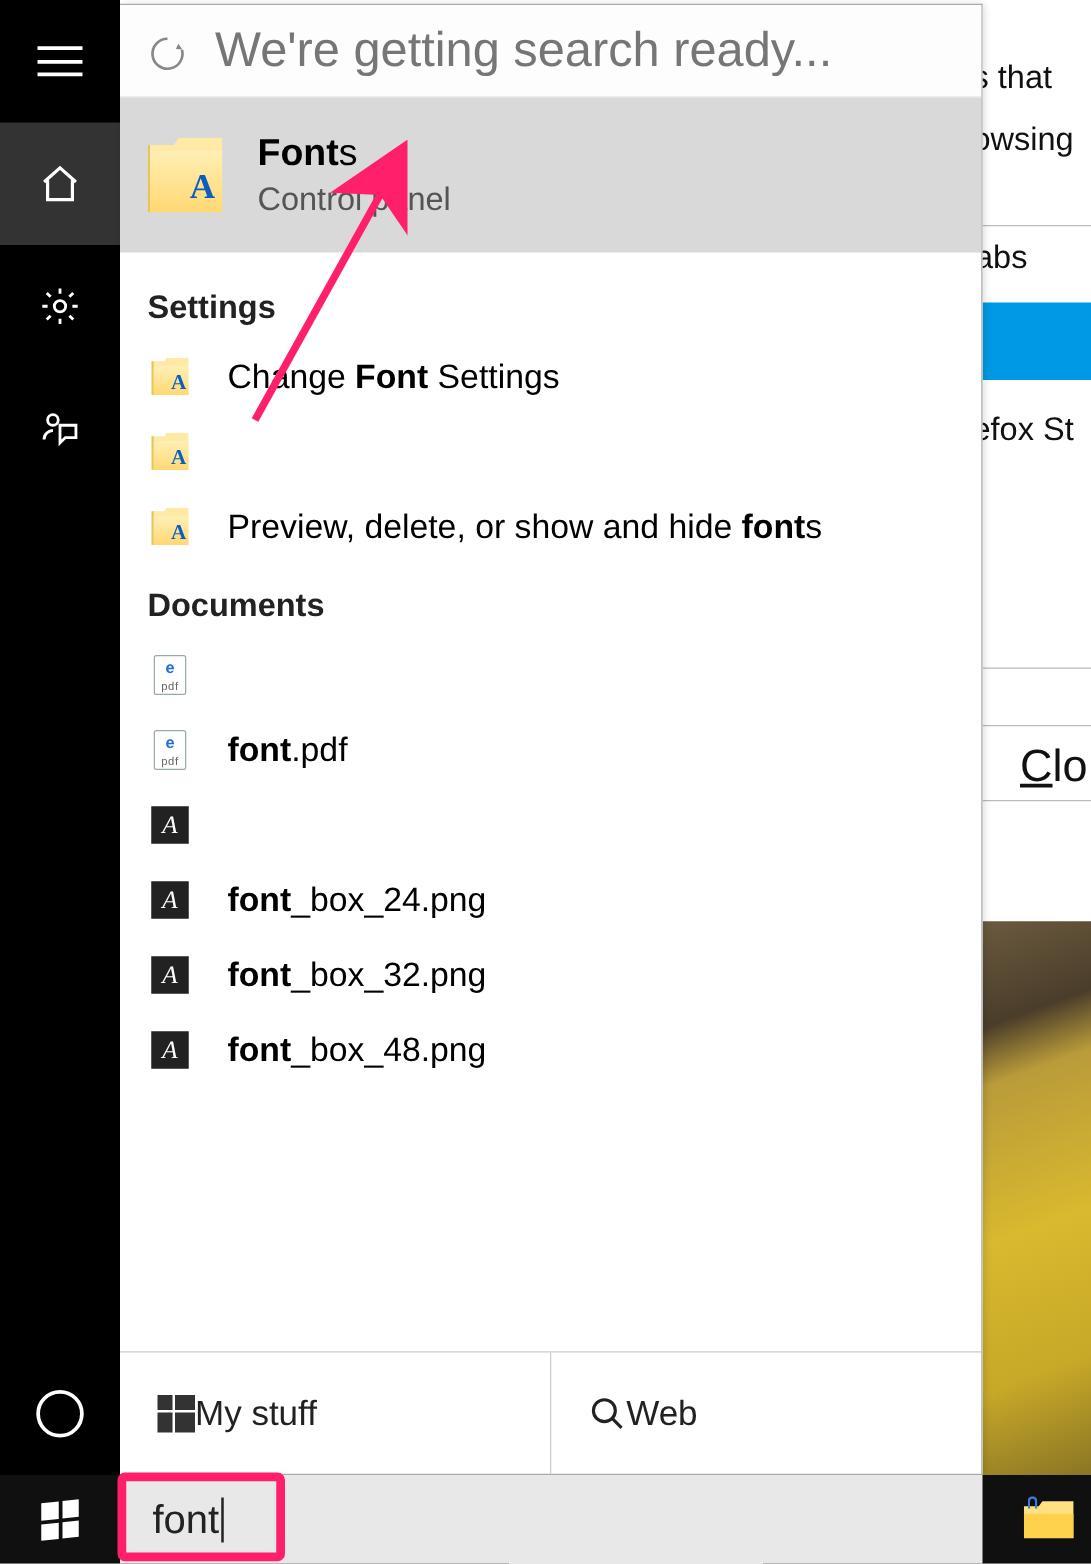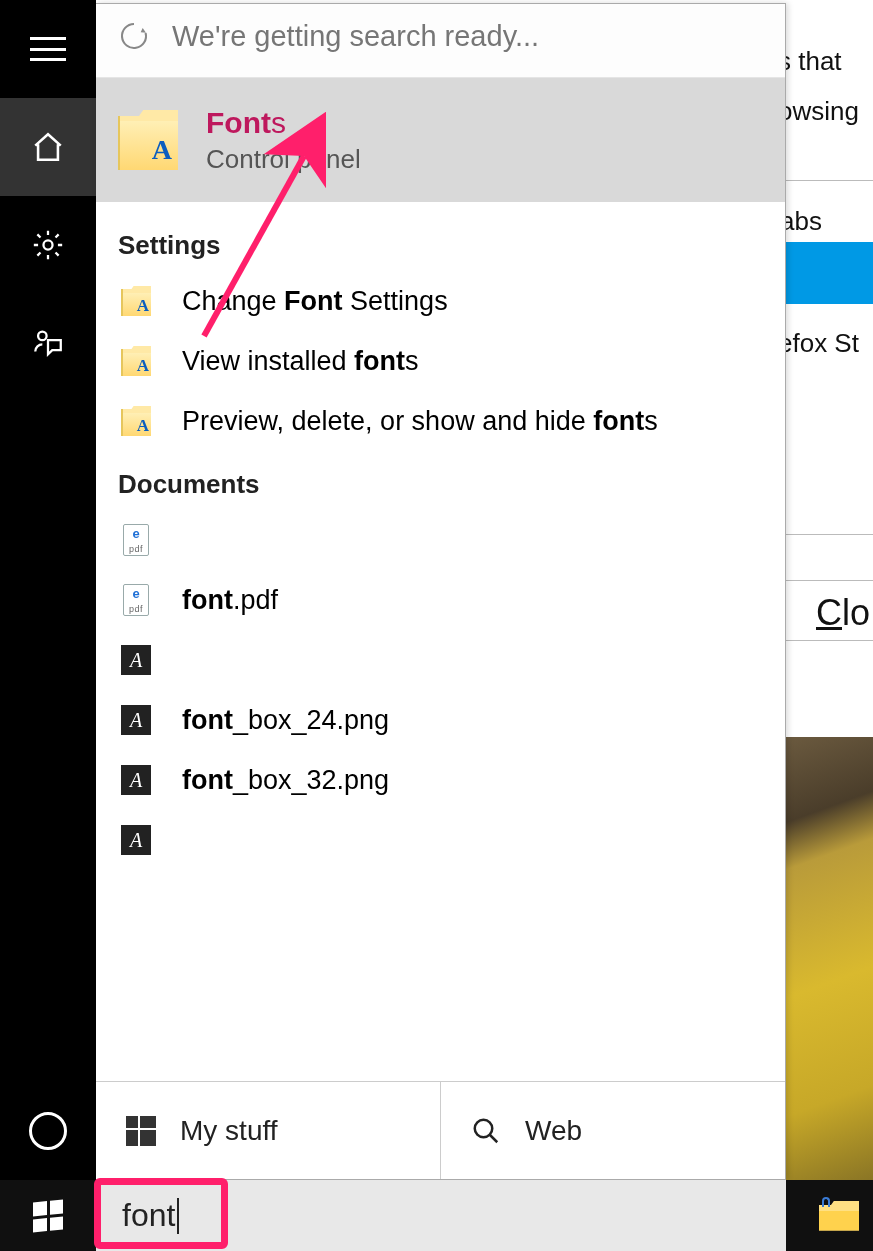--- a/index.html
+++ b/index.html
@@ -30,22 +30,22 @@
   .cortana-circle .ring { width:38px; height:38px; border:3px solid #fff; border-radius:50%; }
 
   
   .panel {
     position:absolute; left:96px; top:3px; width:690px; height:1177px;
     background:#fff; border:1px solid #aaa; border-left:none;
     box-shadow: 2px 0 6px rgba(0,0,0,.15);
     display:flex; flex-direction:column;
   }
   .panel-header {
-    height:74px; display:flex; gap:22px;
-    padding:16px 22px; color:#767676; font-size:29px;
+    height:74px; display:flex; align-items:center; gap:22px;
+    padding:16px 22px; color:#767676; font-size:39px;
     border-bottom:1px solid #e5e5e5; background:#fdfdfd;
   }
   .spinner { width:32px; height:32px; }
   .spinner svg { stroke:#888; }
 
   .best-match {
     height:124px; background:#d9d9d9; display:flex; align-items:center;
     padding:0 22px; gap:28px; cursor:pointer;
   }
   .folder-icon-lg { width:60px; height:60px; position:relative; }
@@ -60,21 +60,21 @@
     background:linear-gradient(#ffefb5,#ffd873);
   }
   .folder-A {
     position:absolute; right:6px; bottom:4px; font-weight:bold;
     color:#0b5dbf; font-size:28px; font-family:"Times New Roman",serif;
   }
   .folder-A-sm {
     position:absolute; right:2px; bottom:0px; font-weight:bold;
     color:#0b5dbf; font-size:17px; font-family:"Times New Roman",serif;
   }
-  .bm-text .title { font-size:30px; color:#be185d; }
+  .bm-text .title { font-size:30px; color:#000000; }
   .bm-text .title b { font-weight:700; }
   .bm-text .sub { font-size:26px; color:#555; margin-top:4px;}
 
   .scroll-area { flex:1; overflow:hidden; padding:10px 12px 0 0;}
   .section-label {
     font-size:26px; font-weight:600; color:#222;
     padding:18px 22px 10px 22px;
   }
   .item {
     display:flex; align-items:center; gap:28px;
@@ -101,21 +101,21 @@
     width:30px; height:30px; background:#222; color:#fff;
     display:flex; align-items:center; justify-content:center;
     font-style:italic; font-family:"Times New Roman",serif; font-size:20px;
   }
 
   
   .panel-actions {
     height:98px; border-top:1px solid #ccc; display:flex;
   }
   .panel-actions .act {
-    flex:1; display:flex; align-items:center; gap:24px;
+    flex:1; display:flex; align-items:center; 
     padding:0 30px; font-size:28px; color:#222; cursor:pointer;
   }
   .panel-actions .act + .act { border-left:1px solid #ccc; }
   .win-tiles { width:30px; height:30px; display:grid; grid-template-columns:12px 16px; grid-template-rows:12px 16px; gap:2px;}
   .win-tiles span{ background:#333; }
   .mag { width:30px; height:30px; }
 
   
   .taskbar {
     position:absolute; left:0; bottom:0; width:873px; height:71px;
@@ -183,21 +183,21 @@
 </style>
 </head>
 <body>
 
 <div class="root">
 
   <div class="bg-window">
     <div class="frag" style="left:-8px; top:46px;">s that</div>
     <div class="frag" style="left:-8px; top:96px;">owsing</div>
     <div class="hr" style="top:180px;"></div>
-    <div class="frag" style="left:-6px; top:206px;">abs</div>
+    <div class="frag" style="left:-6px; top:190px;">abs</div>
     <div class="tabbtn"></div>
     <div class="frag" style="left:-8px; top:328px;">efox St</div>
     <div class="hr" style="top:534px;"></div>
     <div class="hr" style="top:580px;"></div>
     <div class="close"><span class="u">C</span><span>lo</span></div>
     <div class="hr" style="top:640px;"></div>
     <div class="photo"></div>
   </div>
 
   <div class="rail">
@@ -264,21 +264,20 @@
           </div>
           <span>Change <b>Font</b> Settings</span>
         </div>
         <div class="item">
           <div class="icon-slot">
             <div class="folder-icon-sm">
               <div class="folder-shape"></div>
               <div class="folder-A-sm">A</div>
             </div>
           </div>
-          <span>View installed <b>font</b>s</span>
         </div>
         <div class="item">
           <div class="icon-slot">
             <div class="folder-icon-sm">
               <div class="folder-shape"></div>
               <div class="folder-A-sm">A</div>
             </div>
           </div>
           <span>Preview, delete, or show and hide <b>font</b>s</span>
         </div>
@@ -308,20 +307,21 @@
         <div class="item">
           <div class="icon-slot">
             <div class="png-icon">A</div>
           </div>
           <span><b>font</b>_box_32.png</span>
         </div>
         <div class="item">
           <div class="icon-slot">
             <div class="png-icon">A</div>
           </div>
+          <span><b>font</b>_box_48.png</span>
         </div>
       </div>
 
     <div class="panel-actions">
       <div class="act">
         <span class="win-tiles">
             <span></span>
             <span></span>
             <span></span>
             <span></span>

